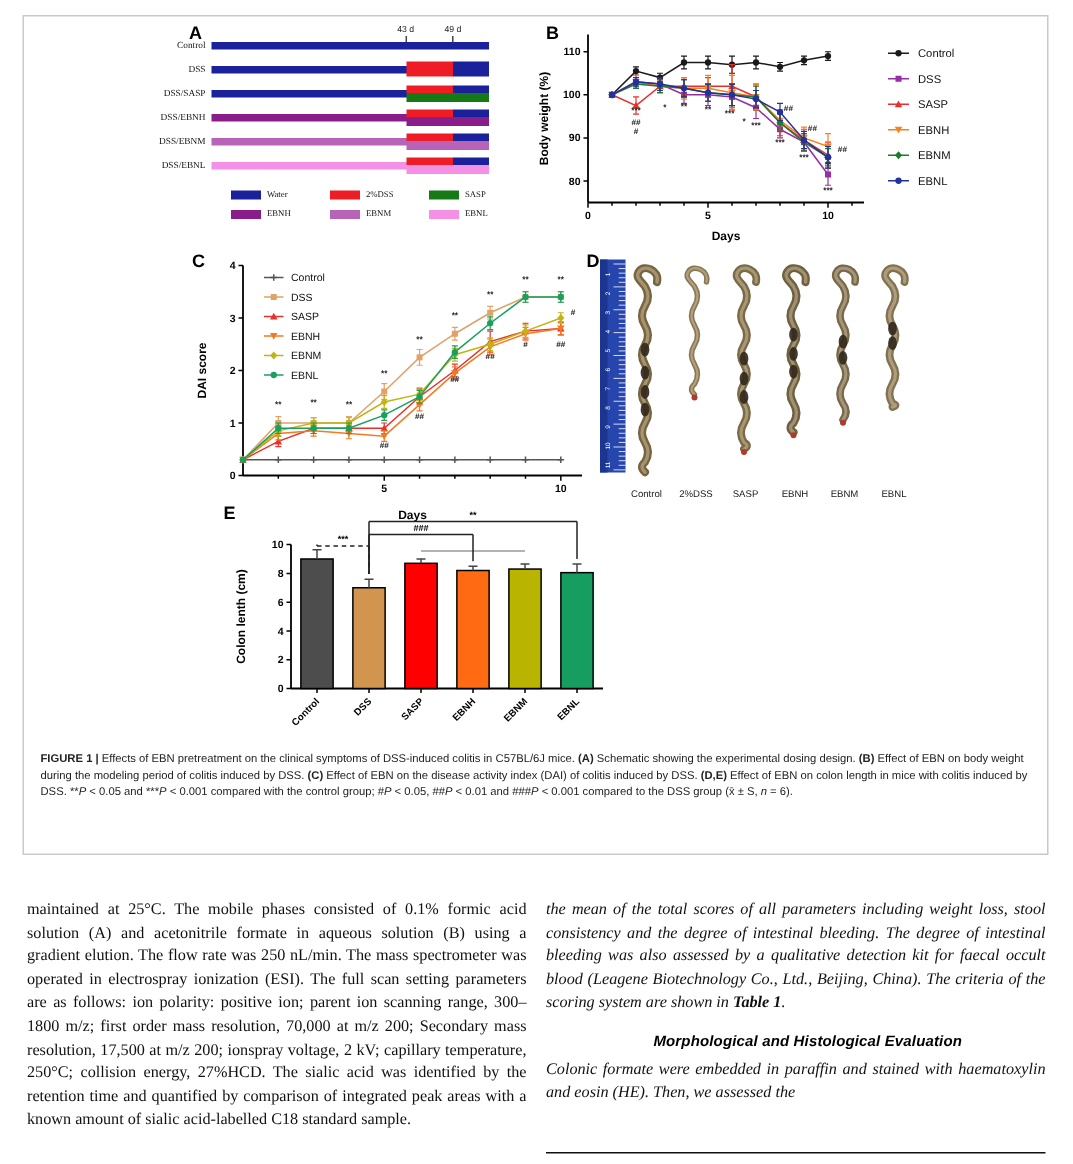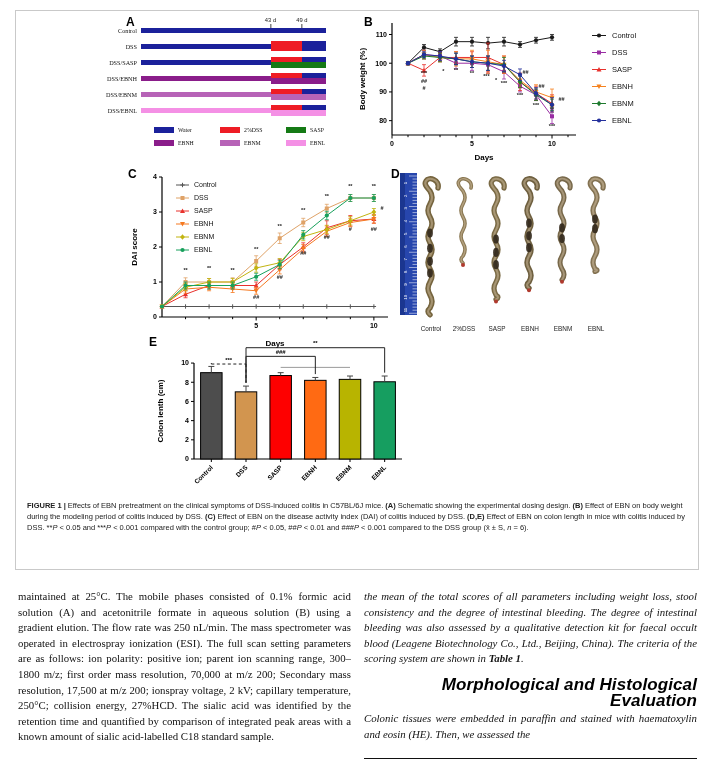--- a/index.html
+++ b/index.html
@@ -34,27 +34,27 @@
   .b-leg-item{display:flex;align-items:center;height:17px;}
   .b-leg-item svg{margin-right:5px;}
   .b-leg-label{font-size:7.5px;color:#111;}
   
   .fig-caption{
     position:absolute;left:11px;top:489px;width:660px;
     font-size:7.5px;line-height:11.2px;color:#222;text-align:left;
   }
   
   .text-area{position:absolute;left:18px;top:583px;width:679px;height:193px;}
-  .col{position:absolute;top:6px;width:333px;font-family:"Liberation Serif",serif;
+  .col{position:absolute;top:16px;width:333px;font-family:"Liberation Serif",serif;
        font-size:10.8px;line-height:15.6px;text-align:justify;color:#111;}
   .col-left{left:0;}
   .col-right{left:346px;height:193px;font-style:italic;}
   .section-heading{
-    font-family:"Liberation Sans",sans-serif;font-weight:bold;font-size:17px;
-    margin:10px 0 3px 16px;text-align:right;letter-spacing:0.1px;color:#000;
+    font-family:"Liberation Sans",sans-serif;font-weight:bold;font-size:10px;
+    margin:10px 0 3px 16px;text-align:center;letter-spacing:0.1px;color:#000;
   }
   .table-note{position:absolute;left:0;right:0;top:169px;border-top:1.5px solid #111;}
   .table-caption{margin-top:14px;font-family:"Liberation Sans",sans-serif;font-size:7.4px;color:#222;}
 </style>
 </head>
 <body>
 
 <div class="figure-box">
 
   <div class="panel-label" style="left:110px;top:4px;">A</div>
@@ -963,18 +963,18 @@
     </svg>
 
   <div class="fig-caption"><span style="font-weight: bold;">FIGURE 1 | </span><span>Effects of EBN pretreatment on the clinical symptoms of DSS-induced colitis in C57BL/6J mice. </span><span style="font-weight: bold;">(A)</span><span> Schematic showing the experimental dosing design. </span><span style="font-weight: bold;">(B)</span><span> Effect of EBN on body weight during the modeling period of colitis induced by DSS. </span><span style="font-weight: bold;">(C)</span><span> Effect of EBN on the disease activity index (DAI) of colitis induced by DSS. </span><span style="font-weight: bold;">(D,E)</span><span> Effect of EBN on colon length in mice with colitis induced by DSS. **</span><span style="font-style: italic;">P</span><span> &lt; 0.05 and ***</span><span style="font-style: italic;">P</span><span> &lt; 0.001 compared with the control group; #</span><span style="font-style: italic;">P</span><span> &lt; 0.05, ##</span><span style="font-style: italic;">P</span><span> &lt; 0.01 and ###</span><span style="font-style: italic;">P</span><span> &lt; 0.001 compared to the DSS group (x̄ ± S, </span><span style="font-style: italic;">n</span><span> = 6).</span></div>
 </div>
 
 <div class="text-area">
   <div class="col col-left">maintained at 25°C. The mobile phases consisted of 0.1% formic acid solution (A) and acetonitrile formate in aqueous solution (B) using a gradient elution. The flow rate was 250 nL/min. The mass spectrometer was operated in electrospray ionization (ESI). The full scan setting parameters are as follows: ion polarity: positive ion; parent ion scanning range, 300–1800 m/z; first order mass resolution, 70,000 at m/z 200; Secondary mass resolution, 17,500 at m/z 200; ionspray voltage, 2 kV; capillary temperature, 250°C; collision energy, 27%HCD. The sialic acid was identified by the retention time and quantified by comparison of integrated peak areas with a known amount of sialic acid-labelled C18 standard sample.</div>
   <div class="col col-right">
     <div><span>the mean of the total scores of all parameters including weight loss, stool consistency and the degree of intestinal bleeding. The degree of intestinal bleeding was also assessed by a qualitative detection kit for faecal occult blood (Leagene Biotechnology Co., Ltd., Beijing, China). The criteria of the scoring system are shown in </span><span style="font-weight: bold;">Table 1</span><span>.</span></div>
     <div class="section-heading">Morphological and Histological Evaluation</div>
-    <div>Colonic tissues were embedded in paraffin and stained with haematoxylin and eosin (HE). Then, we assessed the</div>
+    <div>Colonic formate were embedded in paraffin and stained with haematoxylin and eosin (HE). Then, we assessed the</div>
     <div class="table-note">
       <div class="table-caption"><span style="font-weight: bold;">TABLE 1 | </span><span>Scoring system for calculating DAI scores.</span></div>
     </div>
   </div>
 </div>
 
 </body></html>

